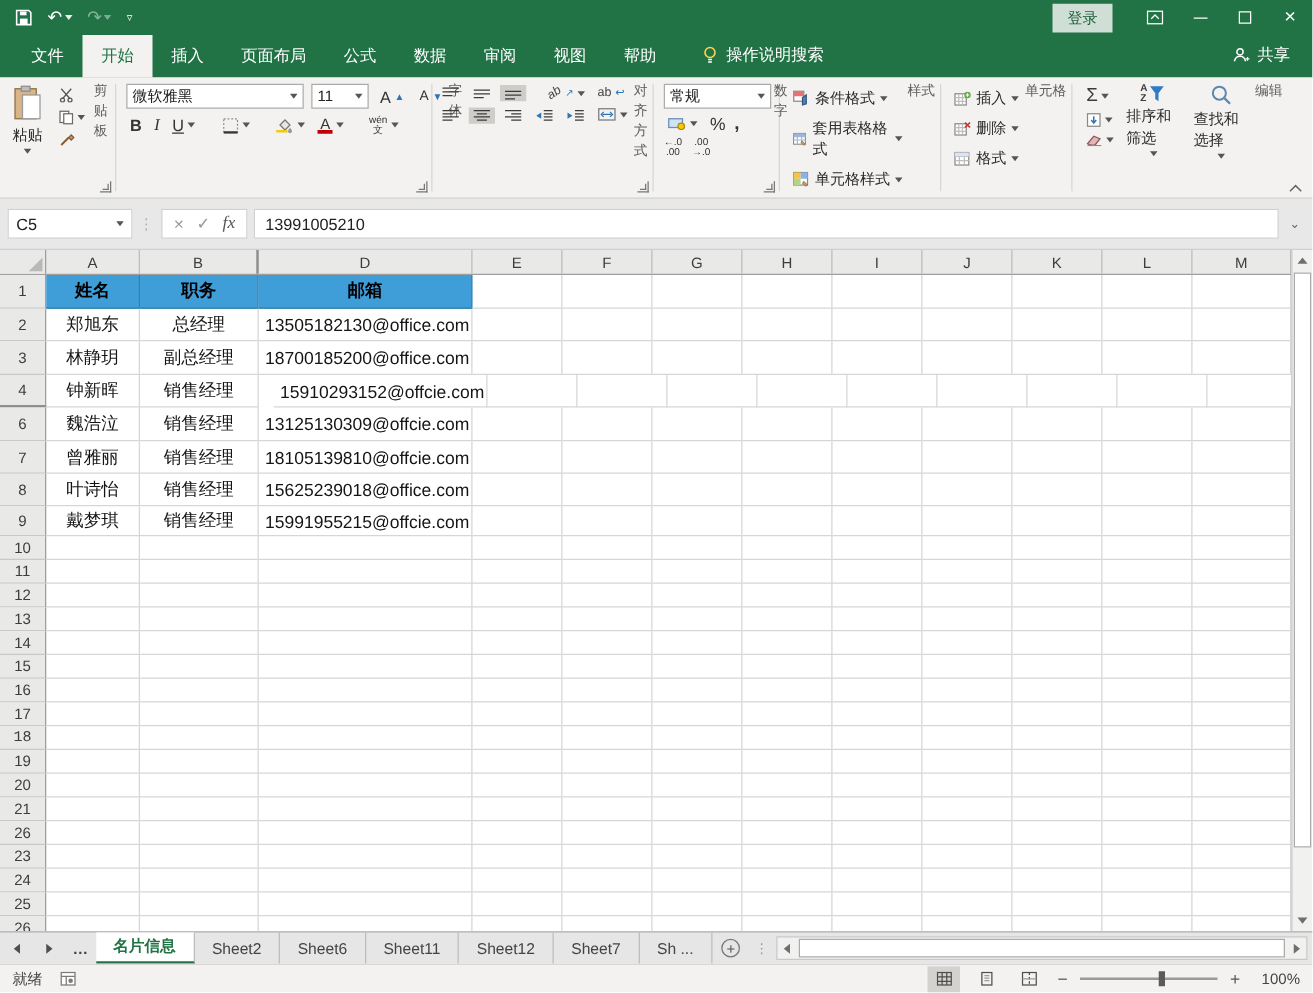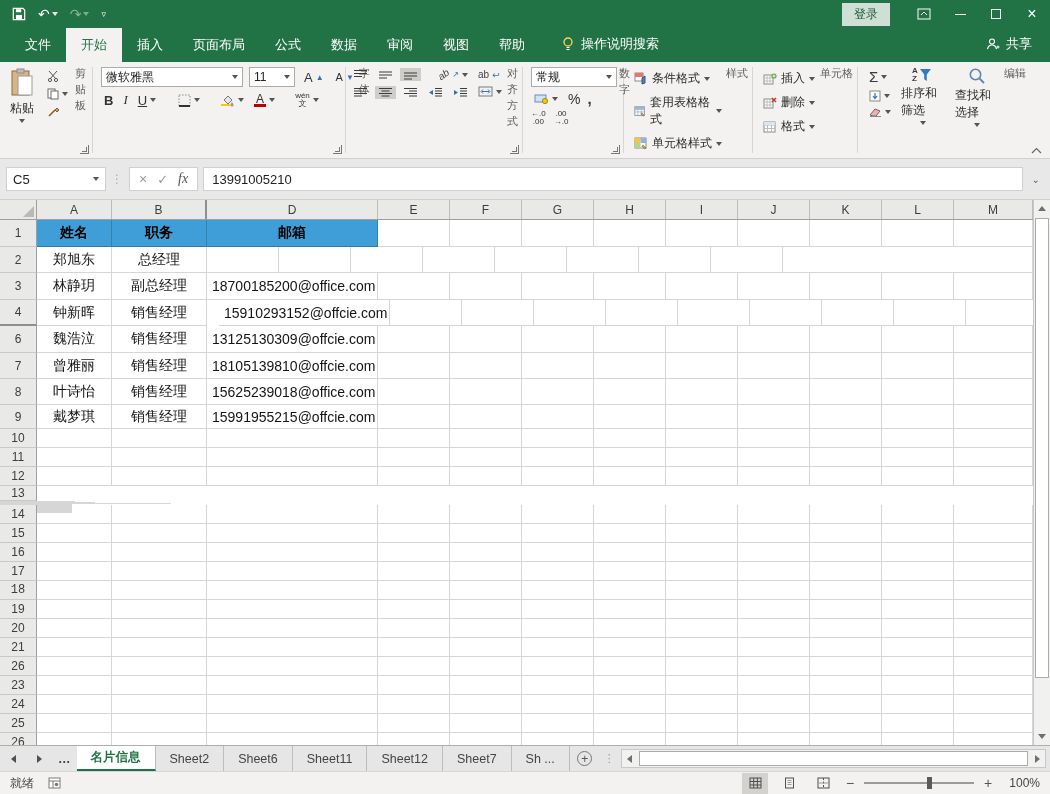--- a/index.html
+++ b/index.html
@@ -580,20 +580,21 @@
             <div class="gcell" style="width: 72px;"></div>
             <div class="gcell" style="width: 72px;"></div>
             <div class="gcell" style="width: 72px;"></div>
             <div class="gcell" style="width: 72px;"></div>
             <div class="gcell" style="width: 72px; flex: 1 0 auto;"></div>
           </div>
           <div class="grow" style="height: 26px;">
             <div class="gut">2</div>
             <div class="gcell" style="width: 75px;">郑旭东</div>
             <div class="gcell" style="width: 95px;">总经理</div>
+            <div class="gcell left" style="width: 171px;">13505182130@office.com</div>
             <div class="gcell" style="width: 72px;"></div>
             <div class="gcell" style="width: 72px;"></div>
             <div class="gcell" style="width: 72px;"></div>
             <div class="gcell" style="width: 72px;"></div>
             <div class="gcell" style="width: 72px;"></div>
             <div class="gcell" style="width: 72px;"></div>
             <div class="gcell" style="width: 72px;"></div>
             <div class="gcell" style="width: 72px;"></div>
             <div class="gcell" style="width: 72px; flex: 1 0 auto;"></div>
           </div>
@@ -725,21 +726,21 @@
             <div class="gcell" style="width: 72px;"></div>
             <div class="gcell" style="width: 72px;"></div>
             <div class="gcell" style="width: 72px;"></div>
             <div class="gcell" style="width: 72px;"></div>
             <div class="gcell" style="width: 72px;"></div>
             <div class="gcell" style="width: 72px;"></div>
             <div class="gcell" style="width: 72px;"></div>
             <div class="gcell" style="width: 72px;"></div>
             <div class="gcell" style="width: 72px; flex: 1 0 auto;"></div>
           </div>
-          <div class="grow" style="height: 19px; flex-direction: column;">
+          <div class="grow" style="height: 19px;">
             <div class="gut">13</div>
             <div class="gcell" style="width: 75px;"></div>
             <div class="gcell" style="width: 95px;"></div>
             <div class="gcell" style="width: 171px;"></div>
             <div class="gcell" style="width: 72px;"></div>
             <div class="gcell" style="width: 72px;"></div>
             <div class="gcell" style="width: 72px;"></div>
             <div class="gcell" style="width: 72px;"></div>
             <div class="gcell" style="width: 72px;"></div>
             <div class="gcell" style="width: 72px;"></div>

